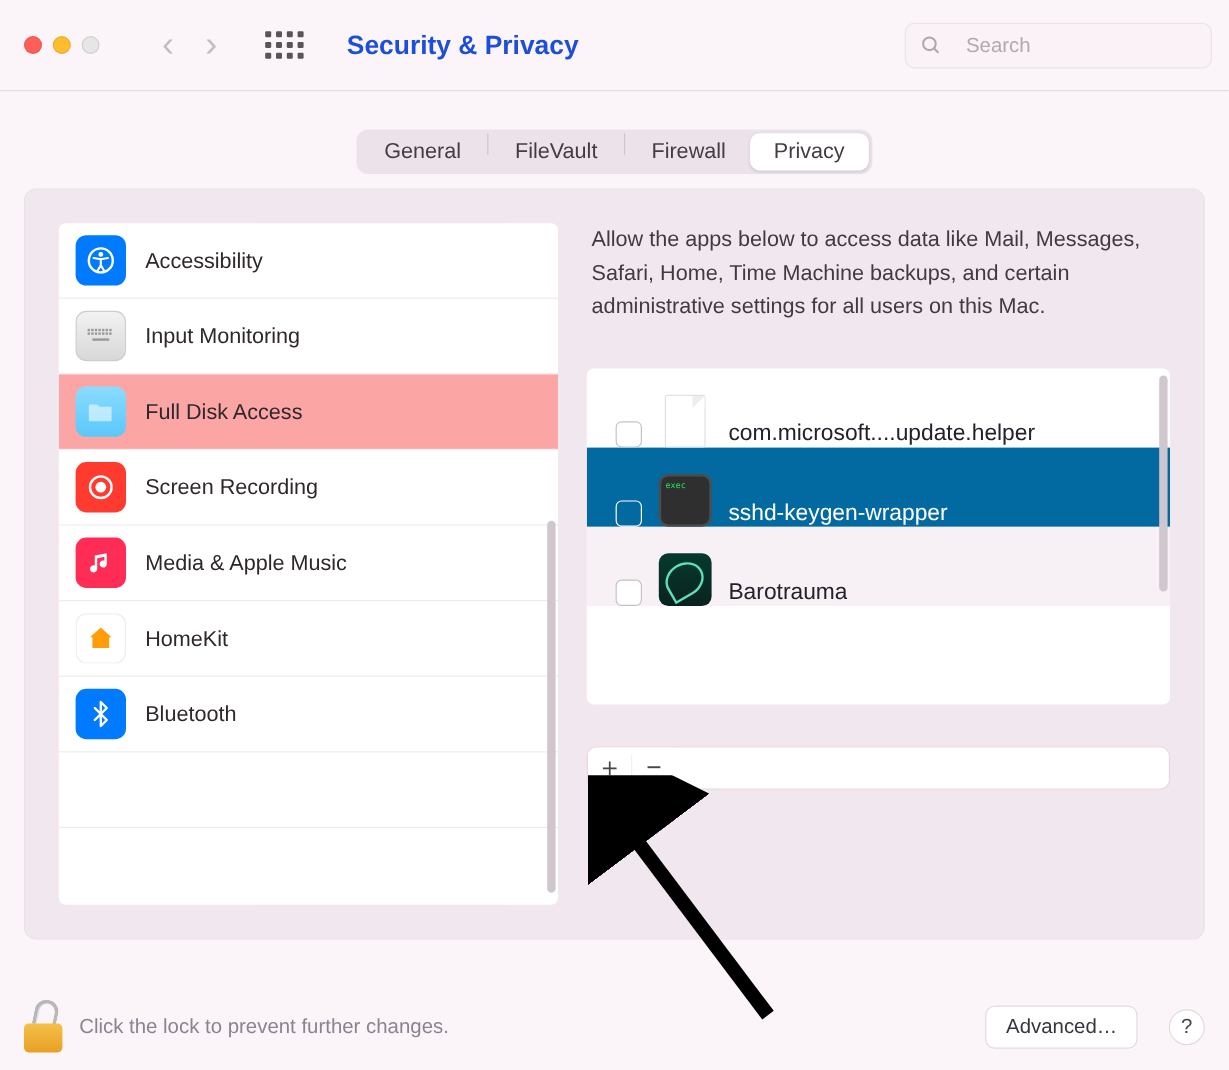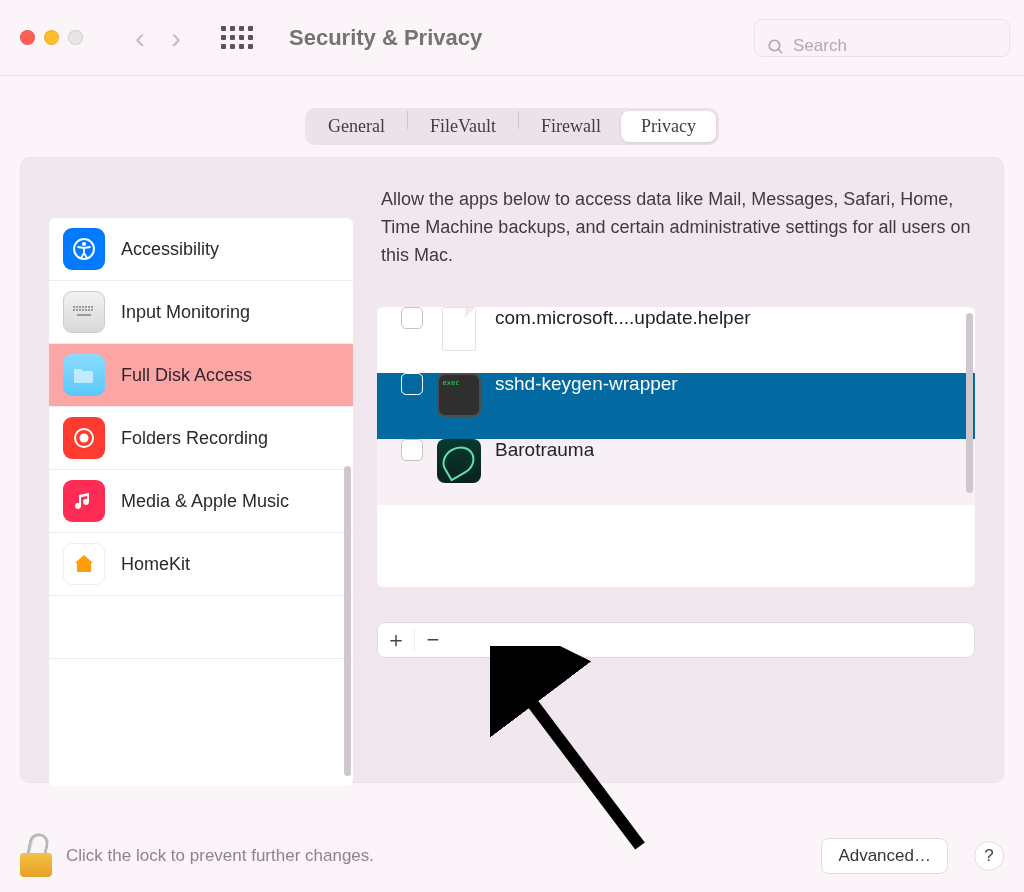--- a/index.html
+++ b/index.html
@@ -9,59 +9,59 @@
   .titlebar { height: 76px; display: flex; align-items: center; padding: 0 14px; border-bottom: 1px solid #e7dce4; position: relative; }
   .traffic { display: flex; gap: 9px; margin-left: 6px; }
   .dot { width: 15px; height: 15px; border-radius: 50%; }
   .dot.red { background: #fe5f57; box-shadow: inset 0 0 0 1px rgba(0,0,0,0.08); }
   .dot.yellow { background: #febc2e; box-shadow: inset 0 0 0 1px rgba(0,0,0,0.08); }
   .dot.green { background: #e6e6e6; box-shadow: inset 0 0 0 1px rgba(0,0,0,0.1); }
   .nav-btns { display: flex; gap: 26px; margin-left: 52px; color: #c6bbc4; }
   .chev { font-size: 30px; cursor: default; user-select: none; line-height: 1; }
   .grid-icon { margin-left: 40px; display: grid; grid-template-columns: repeat(4,5px); grid-template-rows: repeat(3,5px); gap: 4px; }
   .grid-icon span { background:#5a5359; width:5px; height:5px; border-radius:1px; }
-  .title { font-size: 22px; font-weight: 700; margin-left: 36px; color: #737373; }
-  .searchwrap { position:absolute; right:14px; top:50%; transform:translateY(-50%); width:256px; height:38px; border:1px solid #ece2e9; border-radius:8px; display:flex; align-items:flex-end; padding:0 12px; color:#b1a7b0; background:#faf2f7; gap:8px; }
+  .title { font-size: 22px; font-weight: 700; margin-left: 36px; color: #1d4ed8; }
+  .searchwrap { position:absolute; right:14px; top:50%; transform:translateY(-50%); width:256px; height:38px; border:1px solid #ece2e9; border-radius:8px; display:flex; align-items:center; padding:0 12px; color:#b1a7b0; background:#faf2f7; gap:20px; }
   .searchwrap svg { width:18px; height:18px; flex:none; }
   .searchwrap input { border:none; background:transparent; font-size:17px; color:#4e434c; width:100%; outline:none; }
   .searchwrap input::placeholder { color:#b3a9b2; }
 
   
   .tabs-row { display:flex; justify-content:center; padding-top:32px; }
-  .tabs { display:flex; background:#ece3ea; border-radius:10px; padding:3px;font-family:Liberation Serif, serif; }
+  .tabs { display:flex; background:#ece3ea; border-radius:10px; padding:3px; }
   .tab { padding:5px 20px; font-size:18px; color:#443c43; cursor:default; border-radius:8px; }
   .tab.sel { background:#fff; box-shadow:0 1px 3px rgba(0,0,0,0.12); }
   .tabdiv { width:1px; height:18px; background:#cfc5cd; margin:0 2px; }
 
   
   .panel-area { padding: 4px 20px 0 20px; }
   .panel { background:#f1e8ef; border:1px solid #ebe1e9; border-radius:10px; height:626px; margin-top:8px; position:relative; }
   .columns { display:flex; height:100%; padding:28px; gap:24px; }
   
   
-  .side { width:304px; height:100%; position:relative;margin-top:32px; }
+  .side { width:416px; height:100%; position:relative; }
   .side-scroll { background:#fff; border-radius:6px; height:100%; overflow:hidden; position:relative; }
   .side-items { position:absolute; inset:0; overflow:hidden; }
   .side-item { height:63px; display:flex; align-items:center; gap:16px; padding:0 14px; font-size:18px; color:#2e272c; border-bottom:1px solid #f1eaef; }
   .side-item.selected { background:#fca5a5; }
   .icon-blk { width:42px; height:42px; border-radius:9px; display:flex; align-items:center; justify-content:center; flex:none; }
   .icon-blk.blue { background:#007aff; }
   .icon-blk.folder { background:linear-gradient(#8bdcff,#5ac8fa); }
   .icon-blk.red { background:#ff3b30; }
   .icon-blk.pink { background:#ff2d55; }
   .icon-blk.home { background:#fff; box-shadow: inset 0 0 0 1px #eee; }
   .icon-blk.purple { background:#5e5ce6; }
   .icon-blk svg { width:24px; height:24px; }
   .side-sb { position:absolute; right:2px; top:248px; width:7px; height:310px; background:#cfc6ce; border-radius:4px; }
   
   
   .right { flex:1; display:flex; flex-direction:column;gap:19px; }
   .desc { font-size:18px; line-height:1.55; color:#413a40; padding:0 4px 18px 4px; }
   .applist { background:#fff; border-radius:6px; height:280px; position:relative; overflow:hidden; }
-  .app-row { height:66px; display:flex; align-items:flex-start; gap:14px; padding:0 24px; font-size:19px; color:#24212b; }
+  .app-row { height:66px; display:flex; align-items:flex-end; gap:14px; padding:0 24px; font-size:19px; color:#24212b; }
   .app-row.sel { background:#0369a1; color:#fff; }
   .app-row.alt { background:#f7f1f5; }
   .chk { width:22px; height:22px; border:1.5px solid #c9c0c6; border-radius:5px; background:#fff; flex:none; }
   .app-row.sel .chk { border-color:#fff; background:transparent; }
   .app-icon { width:44px; height:44px; border-radius:8px; display:flex; align-items:center; justify-content:center; flex:none; }
   .ai-doc { background:#fff; border:1px solid #e5e0e3; position:relative; border-radius:2px; width:34px; height:44px; }
   .ai-doc::after { content:""; position:absolute; right:0; top:0; width:10px; height:10px; background:linear-gradient(135deg,#eee 50%,#fff 50%); }
   .ai-term { background:#2f2f2f; border:2px solid #4c4c4c; }
   .ai-term::before { content:"exec"; color:#23e05e; font-size:7px; position:relative; top:-12px; left:-8px; font-family:monospace; }
   .ai-pz { background:radial-gradient(circle at 50% 40%, #7a1212 0%, #120607 80%); }
@@ -185,37 +185,45 @@
               </div>
               <span class="lbl">Full Disk Access</span>
             </div>
             <div class="side-item">
               <div class="icon-blk red">
                 <svg viewBox="0 0 24 24">
                     <circle cx="12" cy="12" r="9" fill="none" stroke="#fff" stroke-width="2"></circle>
                     <circle cx="12" cy="12" r="4.5" fill="#fff"></circle>
                   </svg>
               </div>
-              <span class="lbl">Folders Recording</span>
+              <span class="lbl">Screen Recording</span>
             </div>
             <div class="side-item">
               <div class="icon-blk pink">
                 <svg viewBox="0 0 24 24" fill="#fff">
                     <path d="M9 17a3 3 0 1 1-2-2.83V6l10-2v9a3 3 0 1 1-2-2.83V7l-6 1.2V17z"></path>
                   </svg>
               </div>
               <span class="lbl">Media &amp; Apple Music</span>
             </div>
             <div class="side-item">
               <div class="icon-blk home">
                 <svg viewBox="0 0 24 24">
                     <path d="M12 3l9 8h-2v9H5v-9H3l9-8z" fill="#ff9d0a"></path>
                   </svg>
               </div>
               <span class="lbl">HomeKit</span>
+            </div>
+            <div class="side-item">
+              <div class="icon-blk blue">
+                <svg viewBox="0 0 24 24" fill="none" stroke="#fff" stroke-width="2" stroke-linejoin="round" stroke-linecap="round">
+                    <path d="M7 7l10 10-5 5V2l5 5L7 17"></path>
+                  </svg>
+              </div>
+              <span class="lbl">Bluetooth</span>
             </div>
             <div class="side-item">
               
               
             </div>
           </div>
           <div class="side-sb"></div>
         </div>
       </div>
 

